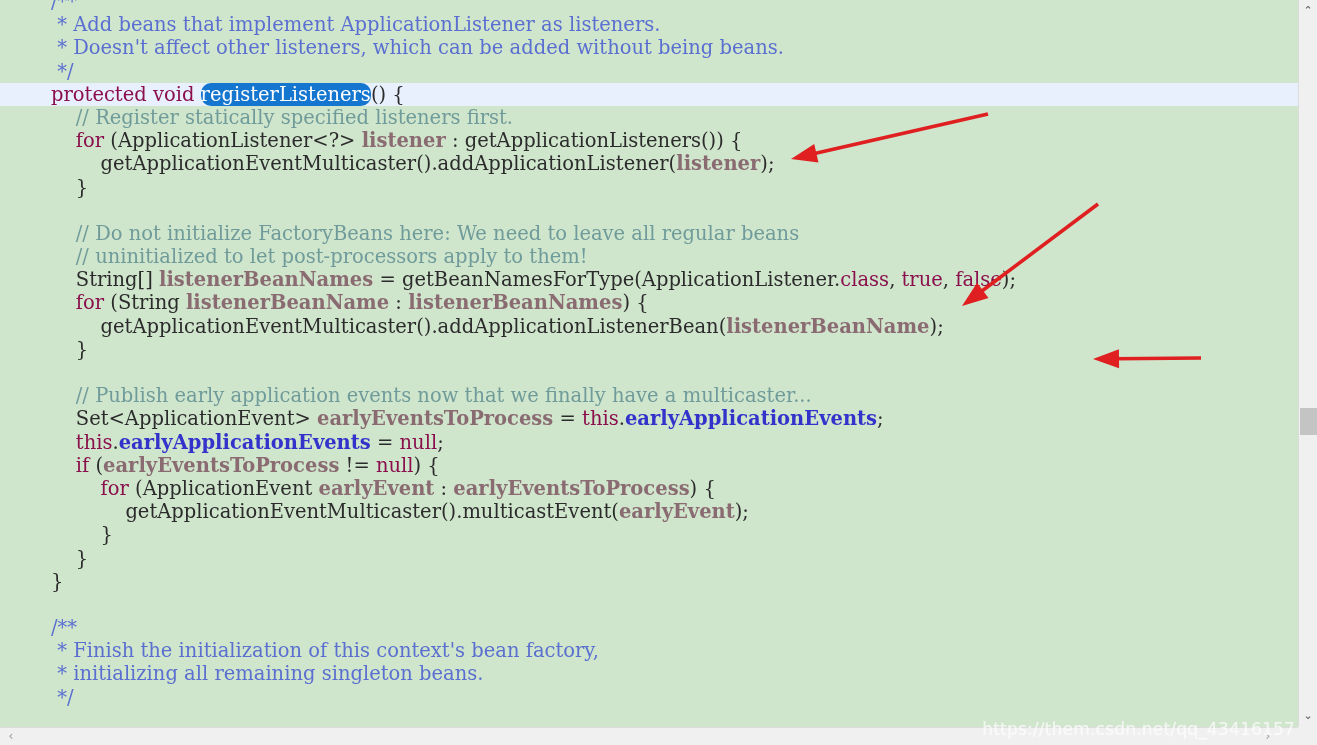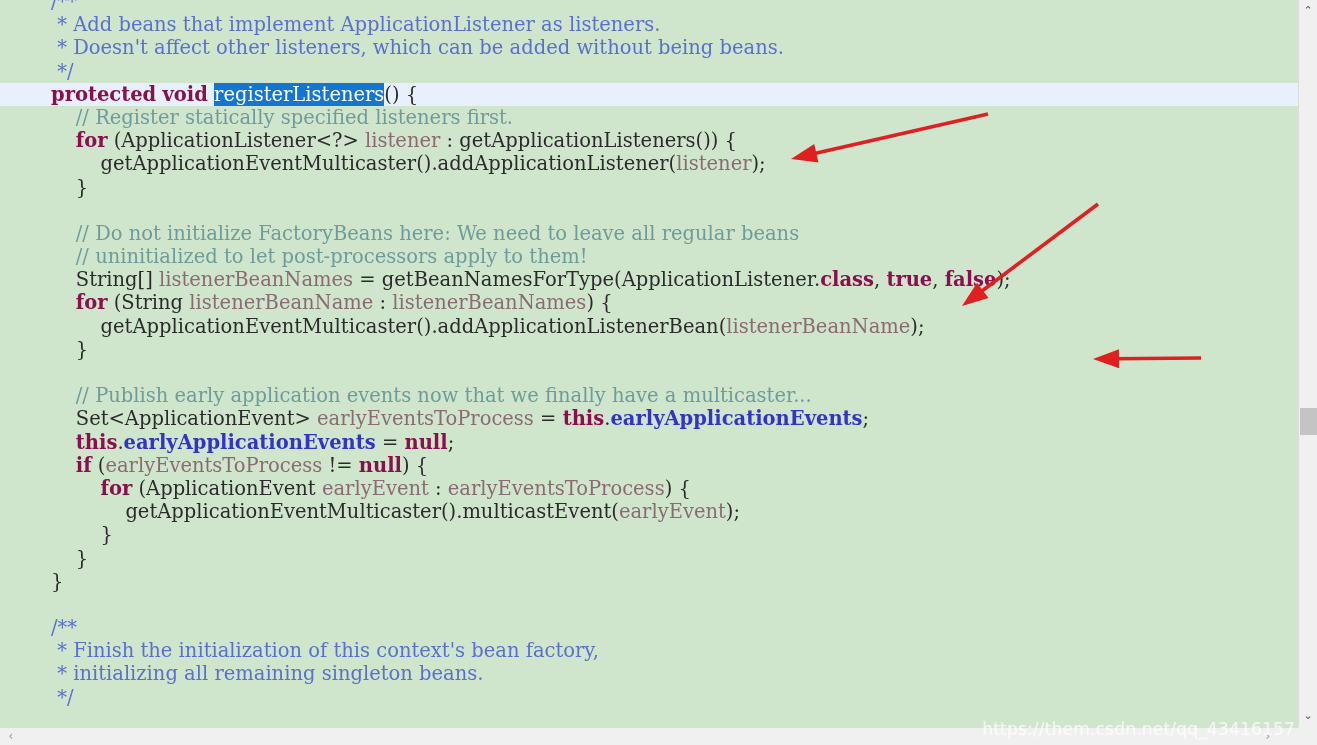--- a/index.html
+++ b/index.html
@@ -54,25 +54,25 @@
 
   .ln.hl {
     background: #e8f0fd;
     padding-left: 0;
   }
   .ln.hl .ind { padding-left: 51px; }
 
   
   .cmt   { color: #6f9b9a; text-align: right; }          
   .doc   { color: #5a6fd0; }          
-  .kw    { color: #8a0f4c; font-weight: bold; }   
+  .kw    { color: #8a0f4c; font-weight: normal; }   
   .plain { color: #2b2b2b; }          
   .fld   { color: #3333cc; font-weight: bold; }          
-  .par   { color: #8a6b72; }          
-  .sel   { background: #1576d0; color: #ffffff; }
+  .par   { color: #8a6b72; font-weight: bold; }          
+  .sel   { background: #1576d0; color: #ffffff; border-radius: 10px; }
 
   
   .arrows {
     position: absolute;
     left: 0; top: 0;
     width: 1298px; height: 727px;
     pointer-events: none;
   }
 
   

